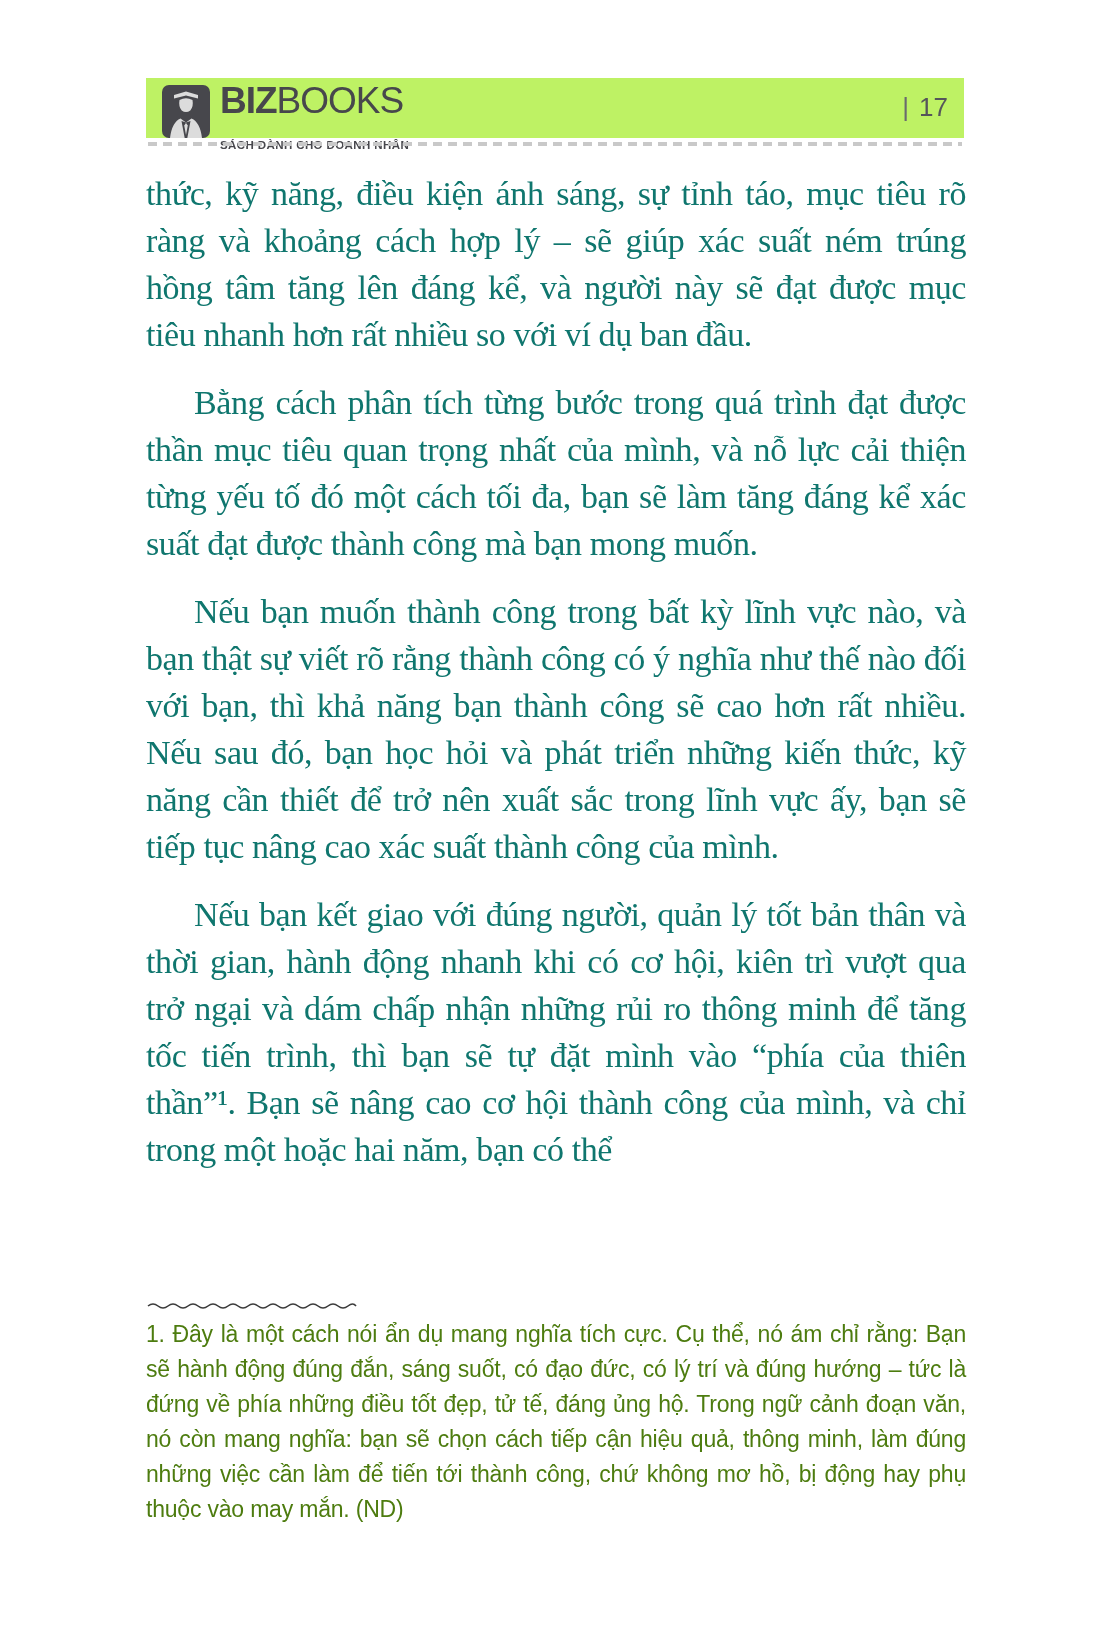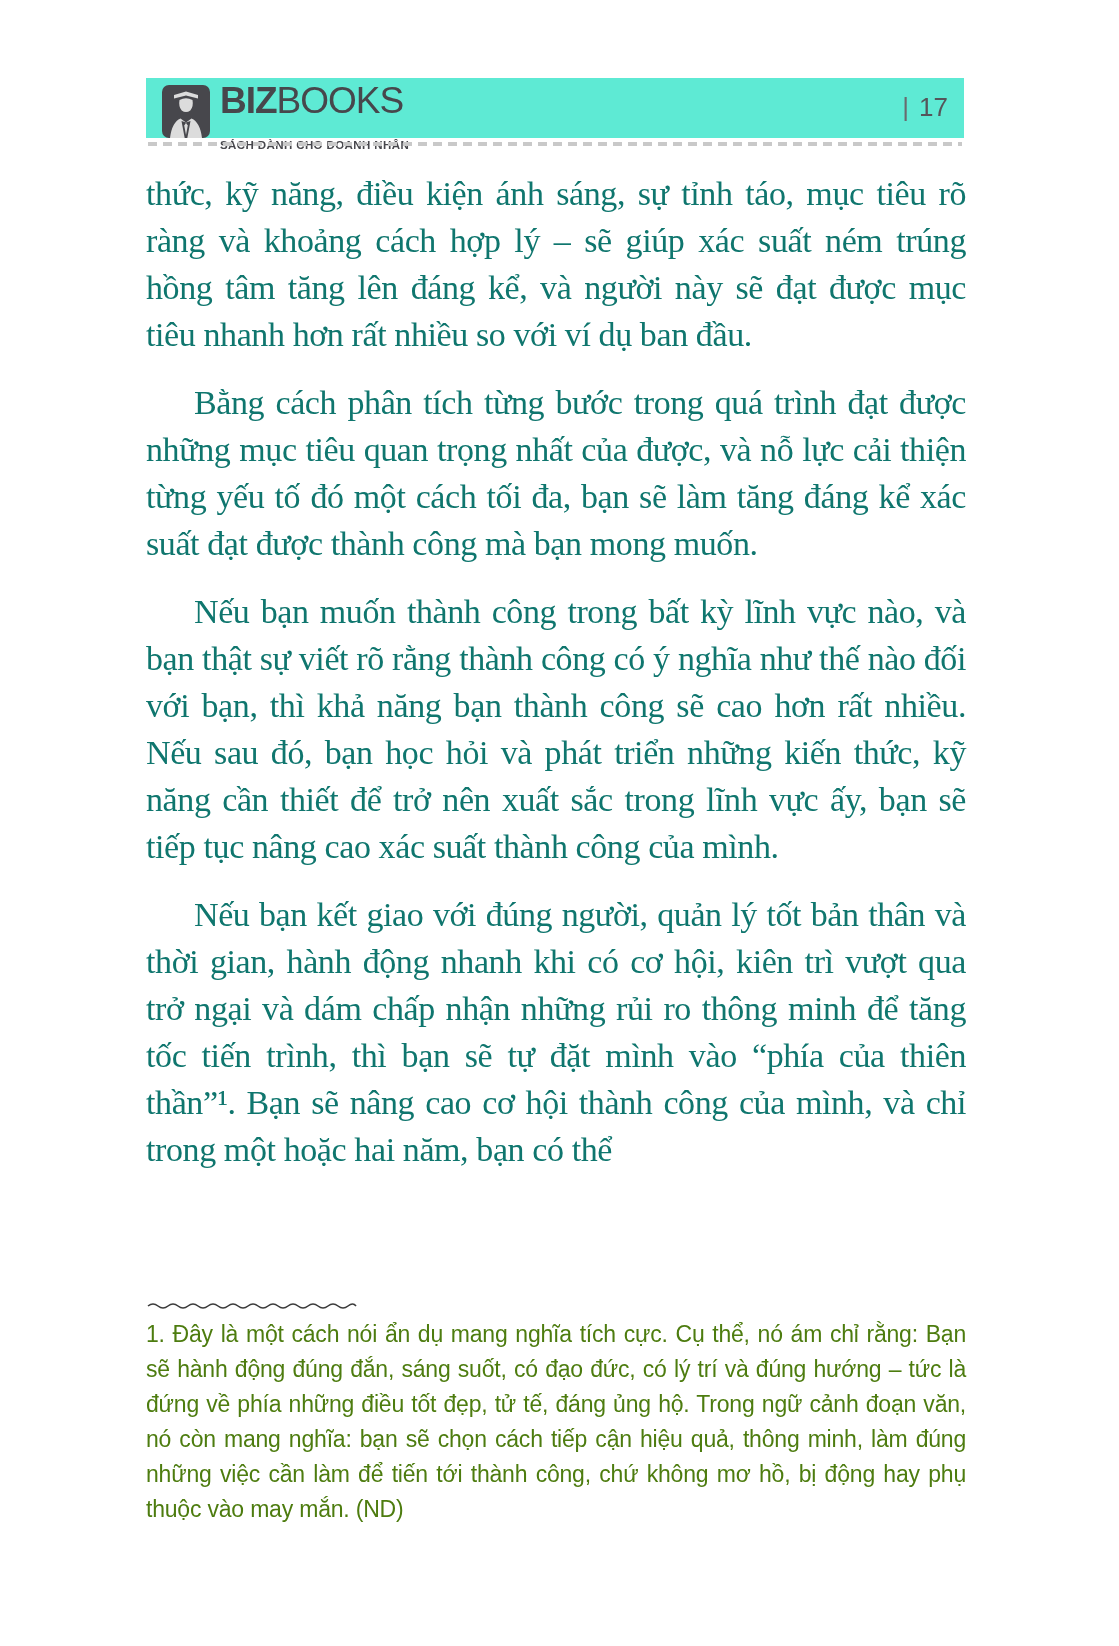--- a/index.html
+++ b/index.html
@@ -8,21 +8,21 @@
     width:1119px;height:1646px;
     background:#ffffff;
     font-family:"Liberation Serif","DejaVu Serif",serif;
     overflow:hidden;
   }
 
   
   .header-bar{
     position:absolute;left:146px;top:78px;
     width:818px;height:60px;
-    background:#5eead4;
+    background:#bef264;
   }
   .header-bar::after{ 
     content:"";
     position:absolute;left:2px;right:2px;bottom:-8px;height:4px;
     background:repeating-linear-gradient(90deg,#c9c9c9 0 9px,transparent 9px 15px);
   }
   .emblem{
     position:absolute;left:16px;top:7px;width:48px;height:53px;
   }
   .brand-block{
@@ -91,21 +91,21 @@
       </div>
       <div class="tagline">SÁCH DÀNH CHO DOANH NHÂN</div>
     </div>
     <div class="page-number">
       <span class="divider">|</span><span class="number">17</span>
     </div>
   </header>
 
   <main class="content">
     <p class="para">thức, kỹ năng, điều kiện ánh sáng, sự tỉnh táo, mục tiêu rõ ràng và khoảng cách hợp lý – sẽ giúp xác suất ném trúng hồng tâm tăng lên đáng kể, và người này sẽ đạt được mục tiêu nhanh hơn rất nhiều so với ví dụ ban đầu.</p>
-    <p class="para indented">Bằng cách phân tích từng bước trong quá trình đạt được những mục tiêu quan trọng nhất của được, và nỗ lực cải thiện từng yếu tố đó một cách tối đa, bạn sẽ làm tăng đáng kể xác suất đạt được thành công mà bạn mong muốn.</p>
+    <p class="para indented">Bằng cách phân tích từng bước trong quá trình đạt được thần mục tiêu quan trọng nhất của mình, và nỗ lực cải thiện từng yếu tố đó một cách tối đa, bạn sẽ làm tăng đáng kể xác suất đạt được thành công mà bạn mong muốn.</p>
     <p class="para indented">Nếu bạn muốn thành công trong bất kỳ lĩnh vực nào, và bạn thật sự viết rõ rằng thành công có ý nghĩa như thế nào đối với bạn, thì khả năng bạn thành công sẽ cao hơn rất nhiều. Nếu sau đó, bạn học hỏi và phát triển những kiến thức, kỹ năng cần thiết để trở nên xuất sắc trong lĩnh vực ấy, bạn sẽ tiếp tục nâng cao xác suất thành công của mình.</p>
     <p class="para indented">Nếu bạn kết giao với đúng người, quản lý tốt bản thân và thời gian, hành động nhanh khi có cơ hội, kiên trì vượt qua trở ngại và dám chấp nhận những rủi ro thông minh để tăng tốc tiến trình, thì bạn sẽ tự đặt mình vào “phía của thiên thần”¹. Bạn sẽ nâng cao cơ hội thành công của mình, và chỉ trong một hoặc hai năm, bạn có thể</p>
   </main>
 
   <footer class="footnote-block">
     <svg class="wavy" width="212" height="9" viewBox="0 0 212 9" aria-hidden="true">
       <path d="M2 6 Q7 2 12 6 T22 6 T32 6 T42 6 T52 6 T62 6 T72 6 T82 6 T92 6 T102 6 T112 6 T122 6 T132 6 T142 6 T152 6 T162 6 T172 6 T182 6 T192 6 T202 6 T210 6" fill="none" stroke="#3c3c3c" stroke-width="1.6"></path>
     </svg>
     <div class="footnote-text">1. Đây là một cách nói ẩn dụ mang nghĩa tích cực. Cụ thể, nó ám chỉ rằng: Bạn sẽ hành động đúng đắn, sáng suốt, có đạo đức, có lý trí và đúng hướng – tức là đứng về phía những điều tốt đẹp, tử tế, đáng ủng hộ. Trong ngữ cảnh đoạn văn, nó còn mang nghĩa: bạn sẽ chọn cách tiếp cận hiệu quả, thông minh, làm đúng những việc cần làm để tiến tới thành công, chứ không mơ hồ, bị động hay phụ thuộc vào may mắn. (ND)</div>
   </footer>

